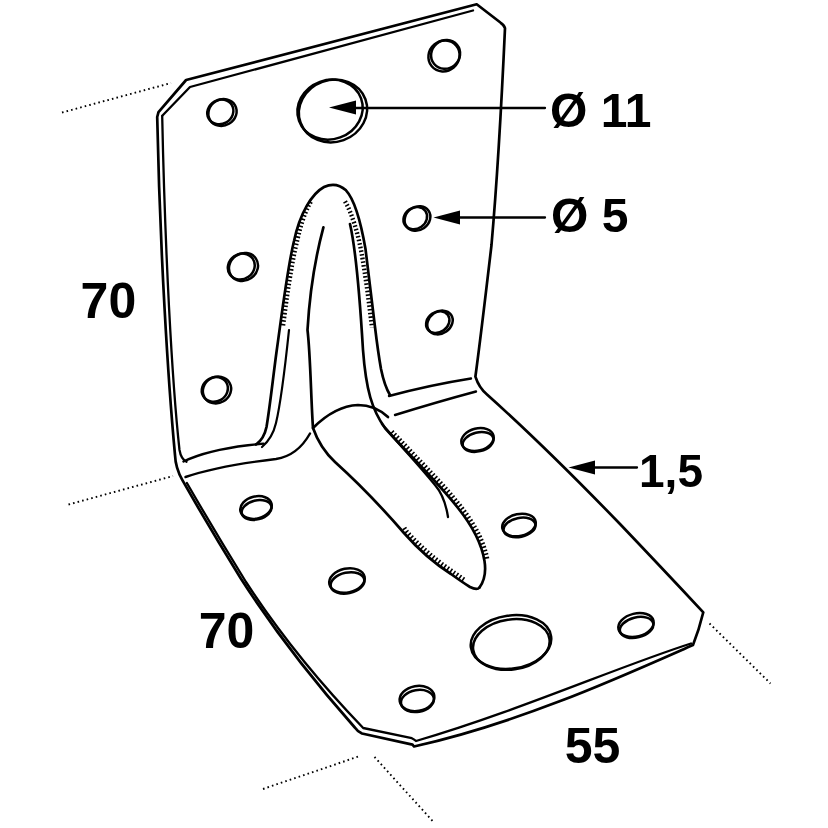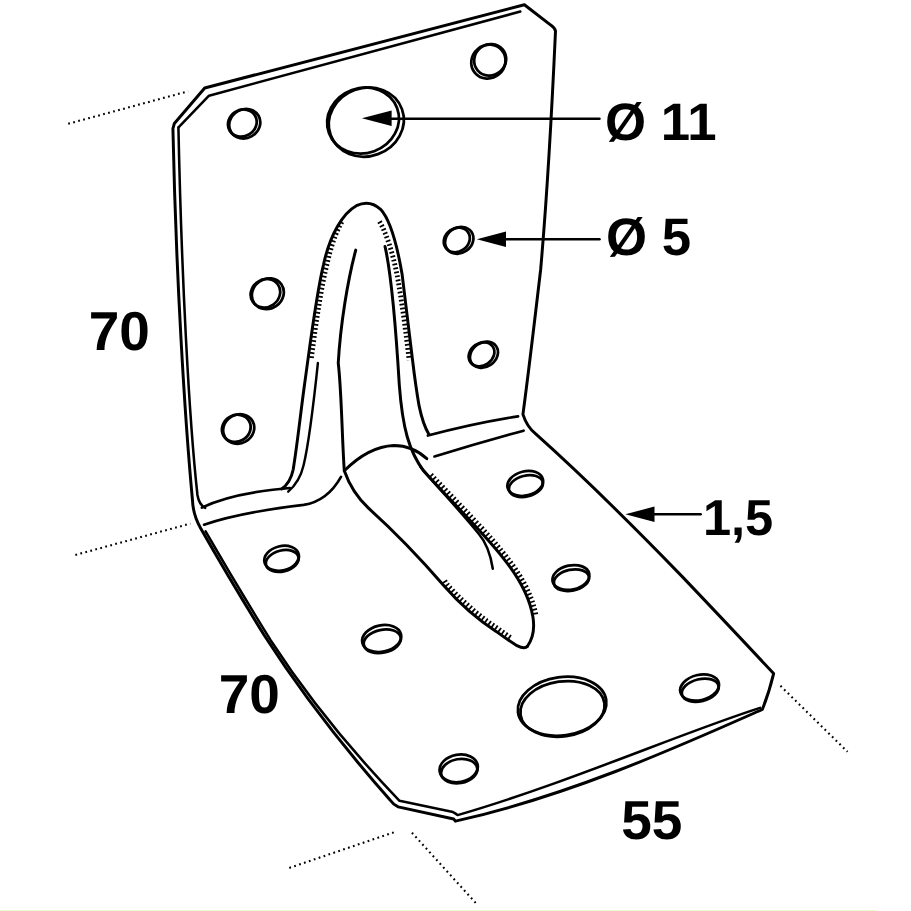--- a/index.html
+++ b/index.html
@@ -1,16 +1,16 @@
 <!DOCTYPE html>
 <html><head>
 <meta charset="utf-8">
 <style>
   html,body{margin:0;padding:0;background:#fff;}
-  .wrap{width:796px;height:828px;position:relative;background:#bef264;}
+  .wrap{width:796px;height:828px;position:relative;background:#fef9c3;}
   svg{display:block;}
   text{font-family:"Liberation Sans",sans-serif;font-weight:bold;fill:#000;}
 </style>
 </head>
 <body>
 <div class="wrap">
 <svg width="828" height="828" viewBox="0 0 828 828">
   <rect x="0" y="0" width="828" height="828" fill="#ffffff"></rect>
   <g fill="none" stroke="#000" stroke-linecap="round" stroke-linejoin="round">
 

